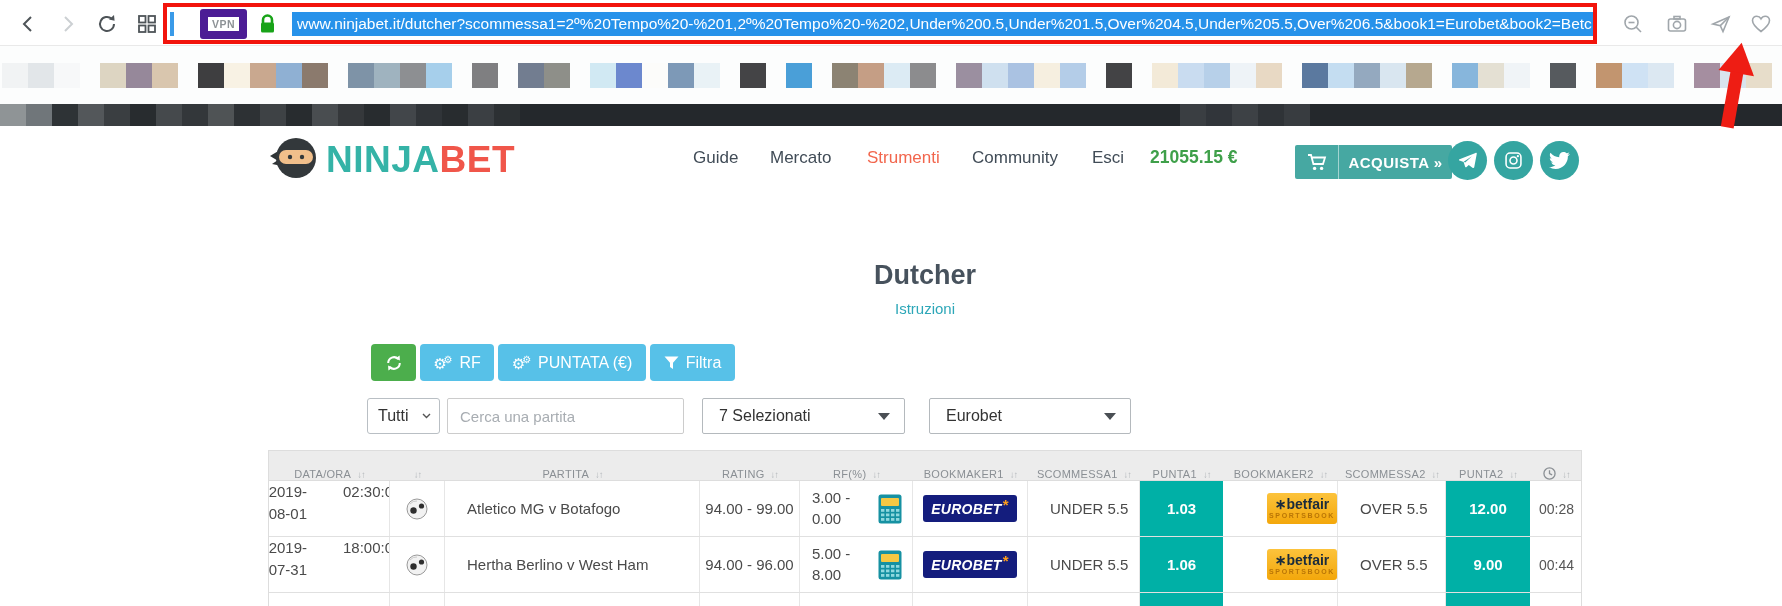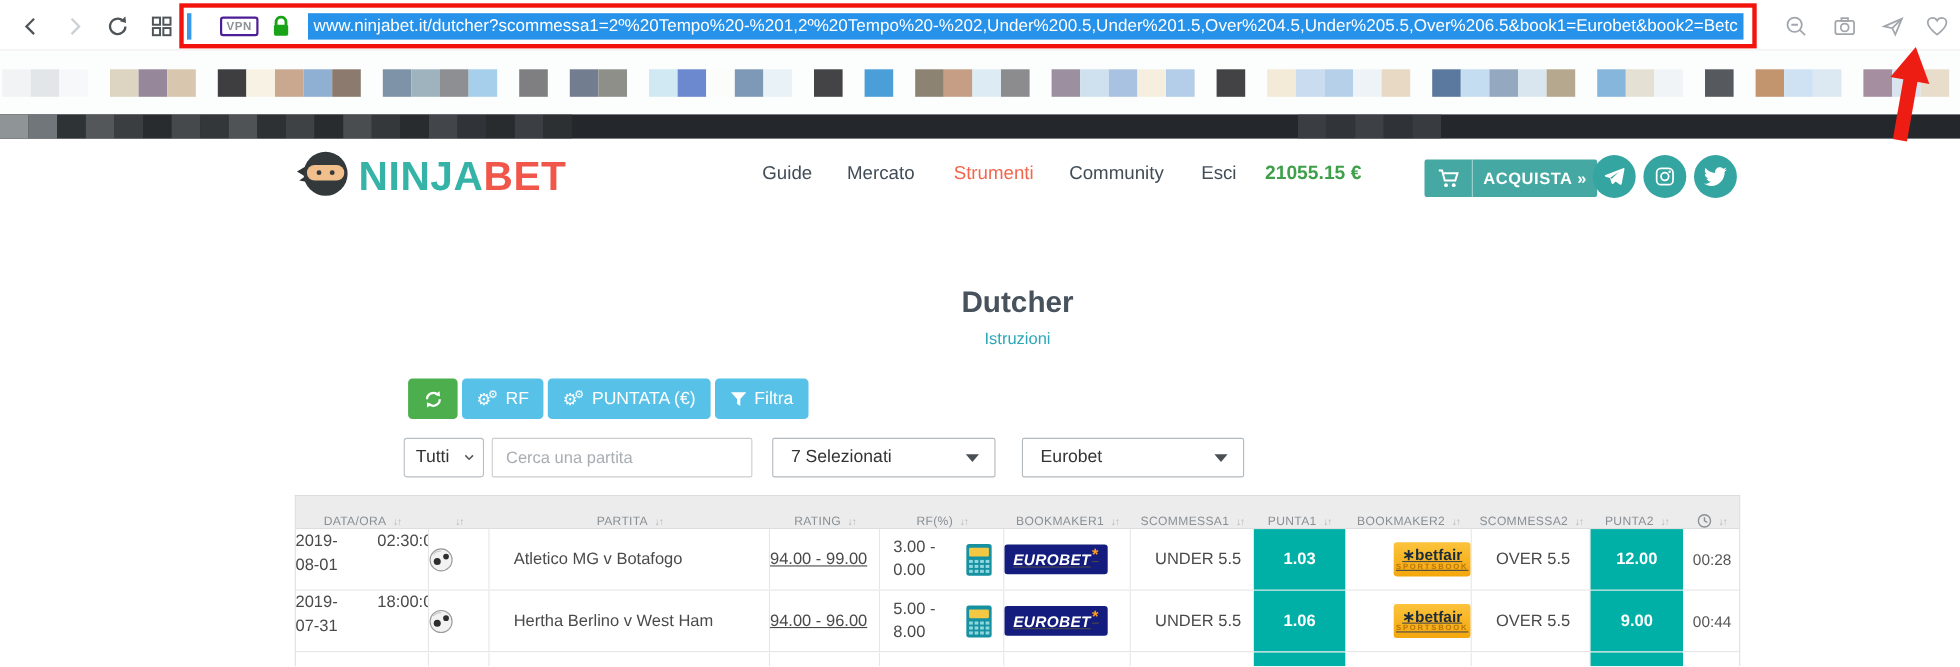--- a/index.html
+++ b/index.html
@@ -7,21 +7,21 @@
   #screen{position:relative;width:1782px;height:606px;overflow:hidden;background:#fff;
           font-family:"Liberation Sans",sans-serif;}
 
   
   .toolbar{position:absolute;left:0;top:0;width:1782px;height:46px;background:#fff;border-bottom:1px solid #e9e9e9;}
   .tb-ic{position:absolute;top:13px;width:22px;height:22px;}
   .tb-ic svg{width:22px;height:22px;}
   .urlbox{position:absolute;left:163px;top:3px;width:1434px;height:41px;background:#fff;
           border:4px solid #f2140c;display:flex;align-items:center;overflow:hidden;}
   .caret{width:4px;height:24px;background:#3a9ae8;margin-left:3px;flex:0 0 auto;}
-  .vpn{flex:0 0 auto;margin-left:26px;border:2px solid #4c1d95;border-radius:3px;color:#8d9296;
+  .vpn{flex:0 0 auto;margin-left:26px;border:8px solid #4c1d95;border-radius:3px;color:#8d9296;
        font-size:10.5px;font-weight:bold;padding:1px 4px;letter-spacing:.5px;}
   .lock{flex:0 0 auto;margin-left:12px;width:17px;height:20px;}
   .urlsel{flex:0 1 auto;margin-left:16px;background:#2792ea;color:#fff;font-size:15.5px;
           padding:3px 5px;white-space:nowrap;overflow:hidden;}
 
   
   .strip1{position:absolute;left:0;top:46px;width:1782px;height:58px;background:#fcfdfd;
           display:flex;align-items:flex-start;padding:17px 0 0 2px;overflow:hidden;}
   .strip1 .sq{width:26px;height:25px;flex:0 0 auto;}
   .strip1 .gap{width:20px;height:25px;flex:0 0 auto;}
@@ -75,21 +75,21 @@
   .dtable{position:absolute;left:0;top:450px;width:1314px;border:1px solid #ddd;border-bottom:none;}
   .trow,.thead{display:grid;grid-template-columns:121px 55px 255px 100px 113px 115px 112px 83px 115px 108px 84px 53px;}
   .thead{height:30px;background:#ececec;border-bottom:1px solid #ddd;}
   .th{display:flex;align-items:flex-end;justify-content:center;gap:6px;font-size:11px;color:#8a8f94;
       letter-spacing:.3px;cursor:pointer;overflow:hidden;}
   .sort{font-size:9.5px;color:#b4b8bc;letter-spacing:-1px;}
   .trow{height:56px;border-bottom:1px solid #e0e0e0;background:#fff;}
   .trow.partial{height:13px;border-bottom:none;overflow:hidden;}
   .td{display:flex;align-items:center;border-right:1px solid #e6e6e6;font-size:15px;color:#4a4a4a;overflow:hidden;}
   .td:last-child{border-right:none;}
-  .td.ctr{text-decoration:underline;}
+  .td.ctr{justify-content:center;}
   .c-date{flex-direction:row;align-items:flex-start;justify-content:center;padding-left:12px;line-height:1.45;gap:36px;}
   .c-partita{padding-left:22px;}
   .c-rf{justify-content:space-between;padding:0 10px 0 12px;}
   .rflines{display:flex;flex-direction:column;line-height:1.35;}
   .punta{background:#00b0a6;color:#fff;font-weight:bold;justify-content:center;border-right:none;}
   .c-count{justify-content:center;font-size:14px;color:#555;}
   .eurobet{width:94px;height:27px;background:#141d7d;border-radius:3px;color:#fff;display:flex;
            align-items:center;justify-content:center;font-style:italic;font-weight:bold;font-size:14px;
            letter-spacing:.3px;cursor:pointer;}
   .eurobet .star{color:#ff9e1b;font-style:normal;font-size:15px;margin-left:1px;margin-top:-8px;}

